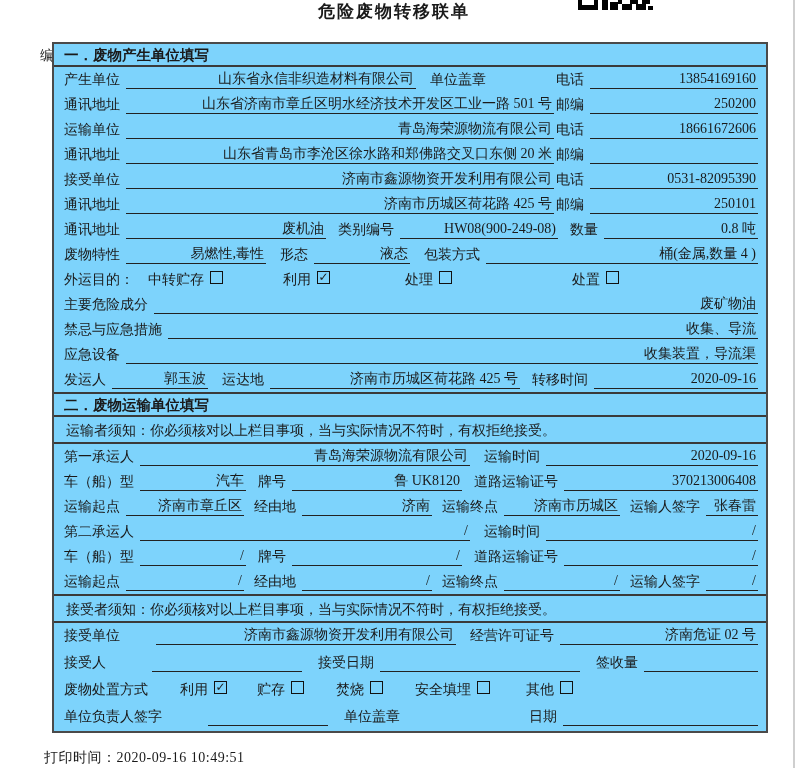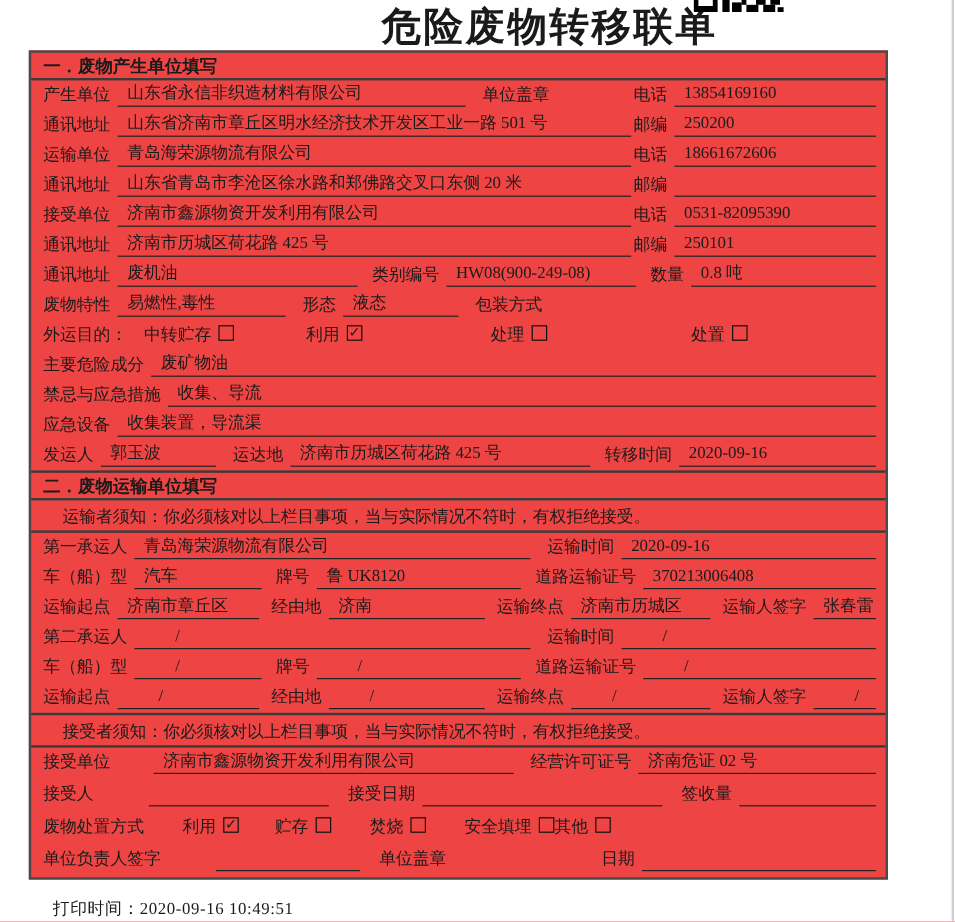--- a/index.html
+++ b/index.html
@@ -4,49 +4,49 @@
 <style>
   html,body{margin:0;padding:0;}
   body{
     width:796px;height:768px;position:relative;background:#ffffff;
     font-family:"Liberation Serif","DejaVu Serif",serif;
     font-size:14px;color:#1a1a1a;overflow:hidden;
   }
   .screen-edge{position:absolute;top:0;right:1px;width:2px;height:768px;background:#cfcfcf;}
   
   .serial{position:absolute;left:40px;top:11px;white-space:nowrap;letter-spacing:.5px;margin-top:36px;}
-  .title{position:absolute;left:318px;top:0px;margin:0;font-size:33px;font-weight:bold;
+  .title{position:absolute;left:318px;top:0px;margin:0;font-size:17px;font-weight:bold;
          letter-spacing:2px;font-family:"Liberation Sans","DejaVu Sans",sans-serif;}
   .qr{position:absolute;left:578px;top:0;}
   
-  .form-table{position:absolute;left:24px;top:42px;width:716px;box-sizing:border-box;
-              border:2px solid #4a4a4a;background:#ef4444;}
+  .form-table{position:absolute;left:52px;top:42px;width:716px;box-sizing:border-box;
+              border:2px solid #4a4a4a;background:#7dd3fc;}
   .sec{box-sizing:border-box;}
   .sec2,.sec3{border-top:2px solid #3a3a3a;}
   .sec-h{box-sizing:border-box;height:23px;padding:2px 10px 0 10px;font-weight:bold;
          font-size:14.5px;border-bottom:2px solid #3a3a3a;
          font-family:"Liberation Sans","DejaVu Sans",sans-serif;}
-  .notice{box-sizing:border-box;height:27px;padding:5px 10px 0 26px;border-bottom:2px solid #3a3a3a;}
+  .notice{box-sizing:border-box;height:27px;padding:5px 10px 0 12px;border-bottom:2px solid #3a3a3a;}
   .row{display:flex;align-items:flex-end;height:25px;box-sizing:border-box;
        padding:0 8px 3px 10px;}
   .sec3 .row{height:27px;padding-bottom:5px;}
   .lb{white-space:nowrap;margin-right:6px;line-height:18px;}
   .u{border-bottom:1px solid #222;white-space:nowrap;box-sizing:border-box;
-     height:19px;line-height:18px;padding:0 2px 0 8px;overflow:visible;}
+     height:19px;line-height:18px;padding:0 2px 0 8px;overflow:visible;text-align:right;}
   .ctr{padding-left:34px;}
   .grow{flex:1;}
   .rg{margin-left:auto;display:flex;align-items:flex-end;}
   .uw96{width:96px}.uw106{width:106px}.uw116{width:116px}.uw118{width:118px}
   .uw120{width:120px}.uw130{width:130px}.uw140{width:140px}.uw150{width:150px}
   .uw158{width:158px}.uw168{width:168px}.uw170{width:170px}.uw195{width:195px}
   .uw200{width:200px}.uw250{width:250px}.uw290{width:290px}.uw300{width:300px}
   .uw330{width:330px}.uw428{width:428px}
   .ml8{margin-left:8px}.ml10{margin-left:10px}.ml12{margin-left:12px}.ml14{margin-left:14px}
   .ml16{margin-left:16px}.ml26{margin-left:26px}.ml30{margin-left:30px}.ml34{margin-left:32px}
-  .ml36{}.ml40{margin-left:40px}.ml60{margin-left:60px}.ml75{margin-left:107px}
+  .ml36{margin-left:36px}.ml40{margin-left:40px}.ml60{margin-left:60px}.ml75{margin-left:75px}
   .ml120{margin-left:120px}
   .opt{display:flex;align-items:flex-start;}
   .opt .lb{margin-right:6px;}
   .cb{display:inline-flex;width:13px;height:13px;border:1.5px solid #111;box-sizing:border-box;
       align-items:center;justify-content:center;font-size:12px;font-weight:bold;
       line-height:11px;margin-bottom:2px;font-family:"DejaVu Sans",sans-serif;}
   .print-time{position:absolute;left:44px;top:749px;white-space:nowrap;letter-spacing:.5px;}
 </style>
 </head>
 <body>
@@ -136,20 +136,21 @@
       <span class="lb ml12">数量</span>
       <span class="u grow">0.8 吨</span>
     </div>
 
     <div class="row">
       <span class="lb">废物特性</span>
       <span class="u uw140">易燃性,毒性</span>
       <span class="lb ml14">形态</span>
       <span class="u uw96">液态</span>
       <span class="lb ml14">包装方式</span>
+      <span class="u grow">桶(金属,数量 4 )</span>
     </div>
 
     <div class="row">
       <span class="lb">外运目的：</span>
       <span class="opt ml8">
           <span class="lb">中转贮存</span>
           <span class="cb">
             <i></i>
           </span>
         </span>

